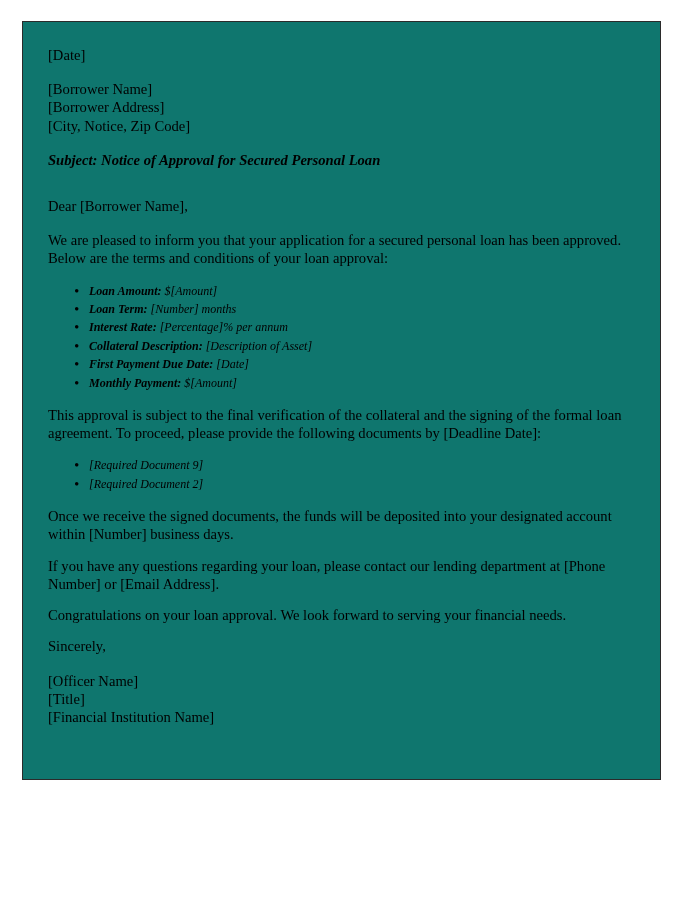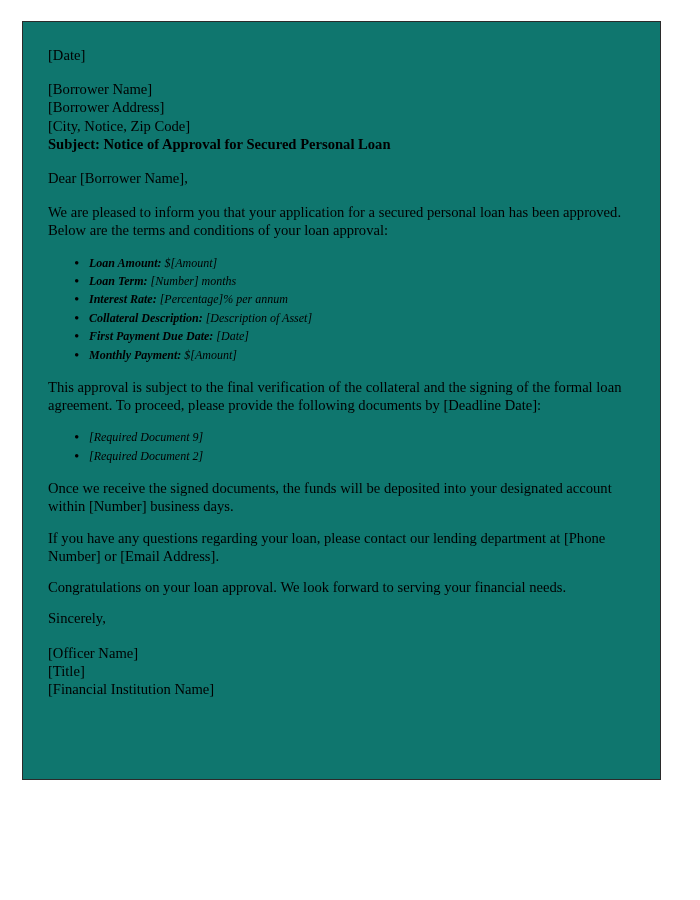--- a/index.html
+++ b/index.html
@@ -41,27 +41,29 @@
     color: #000000;
     margin: 0;
     text-align: left;
   }
 
   .block-date {
     margin-bottom: 16px;
   }
 
   .address-block {
+    margin-bottom: 16px;
   }
 
   .subject-line {
     font-size: 14.6px;
     line-height: 18.2px;
     font-weight: bold;
-    margin: 0 0 16px 0;
+    margin: 0 0 28px 0;
+    font-style: italic;
   }
 
   .salutation {
     margin-bottom: 16px;
   }
 
   .doc-para {
     margin-bottom: 13px;
   }
 

